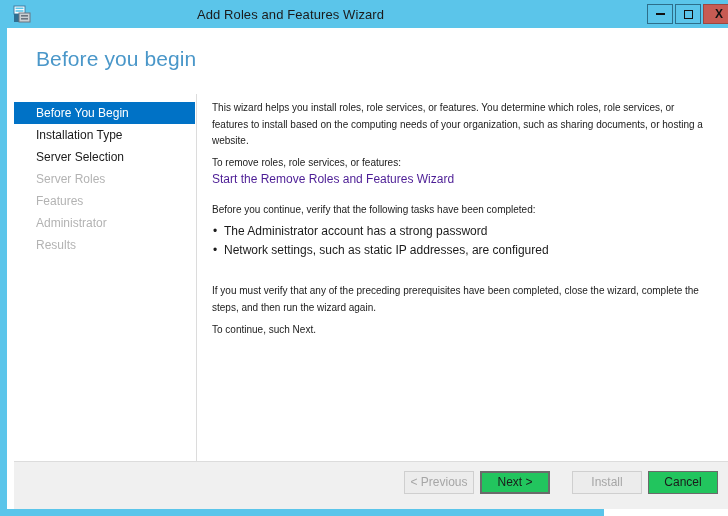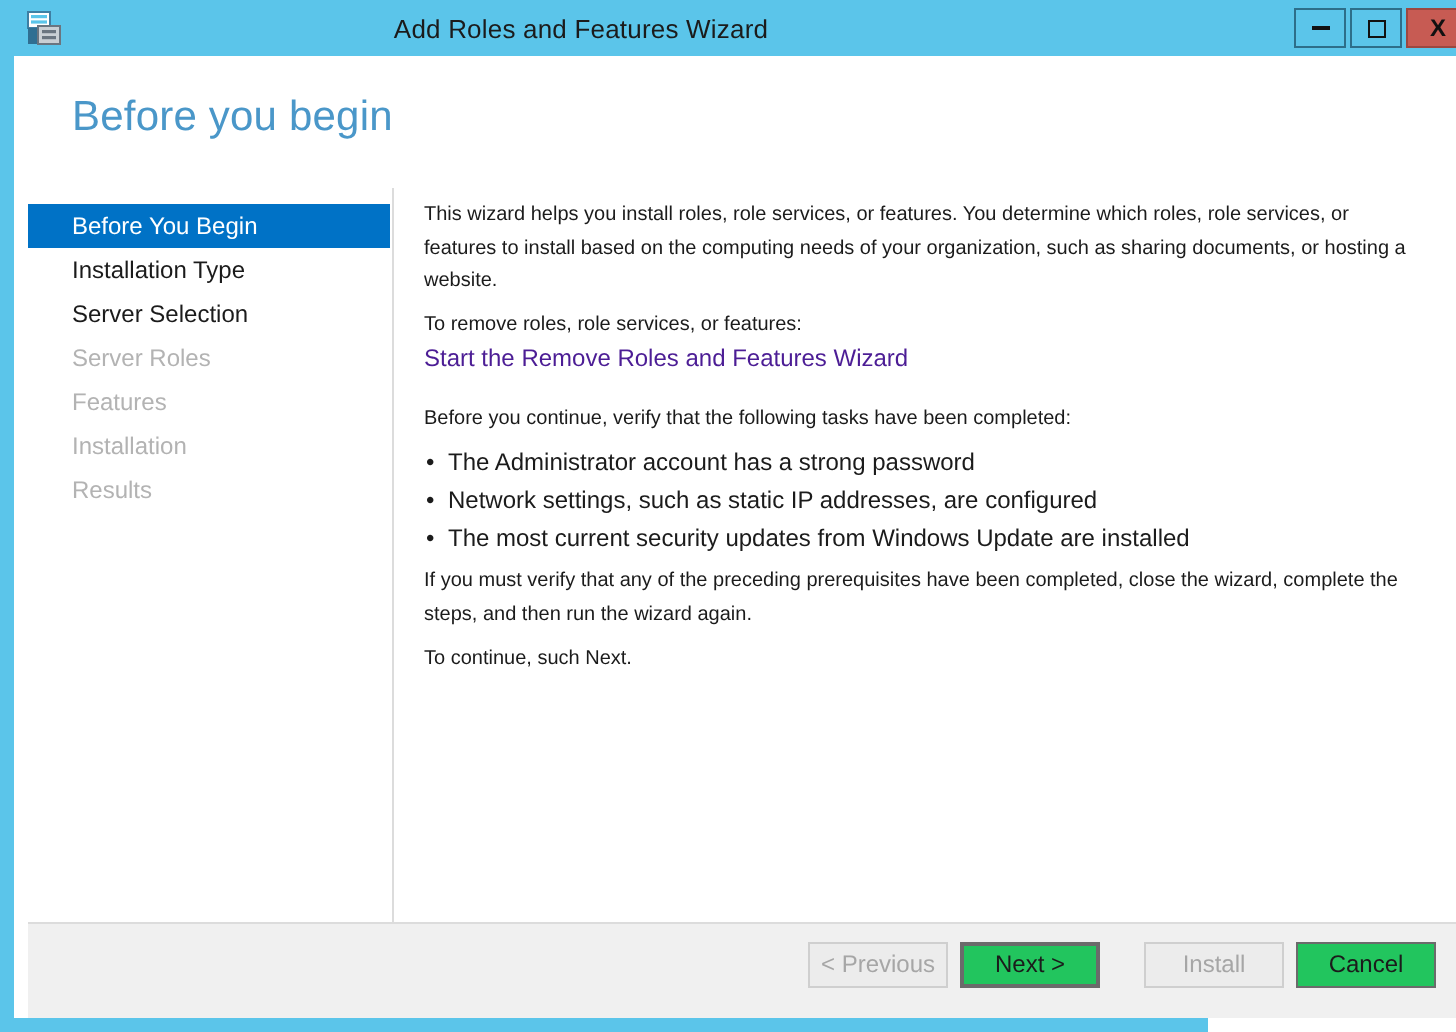--- a/index.html
+++ b/index.html
@@ -361,33 +361,32 @@
   </div>
 
   <div id="body-area">
 
     <div id="nav">
       <div class="nav-item selected">Before You Begin</div>
       <div class="nav-item">Installation Type</div>
       <div class="nav-item">Server Selection</div>
       <div class="nav-item disabled">Server Roles</div>
       <div class="nav-item disabled">Features</div>
-      <div class="nav-item disabled">Installation</div>
+      <div class="nav-item disabled">Administrator</div>
       <div class="nav-item disabled">Results</div>
     </div>
 
     <div id="content">
       <div class="para" id="p-intro">This wizard helps you install roles, role services, or features. You determine which roles, role services, or features to install based on the computing needs of your organization, such as sharing documents, or hosting a website.</div>
       <div class="para" id="p-remove-label">To remove roles, role services, or features:</div>
       <a id="link-remove" href="#">Start the Remove Roles and Features Wizard</a>
       <div class="para" id="p-verify">Before you continue, verify that the following tasks have been completed:</div>
       <ul id="bullets">
         <li>The Administrator account has a strong password</li>
         <li>Network settings, such as static IP addresses, are configured</li>
-        <li>The most current security updates from Windows Update are installed</li>
       </ul>
       <div class="para" id="p-close">If you must verify that any of the preceding prerequisites have been completed, close the wizard, complete the steps, and then run the wizard again.</div>
       <div class="para" id="p-continue">To continue, such Next.</div>
 
     </div>
   </div>
 
   <div id="footer">
     <div id="footer-btns">
       <button class="fbtn disabled">&lt; Previous</button>

